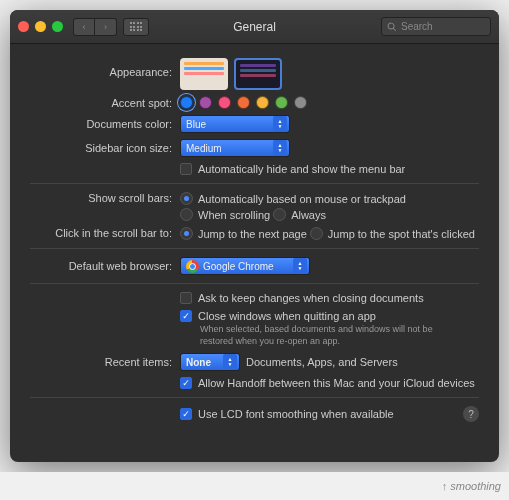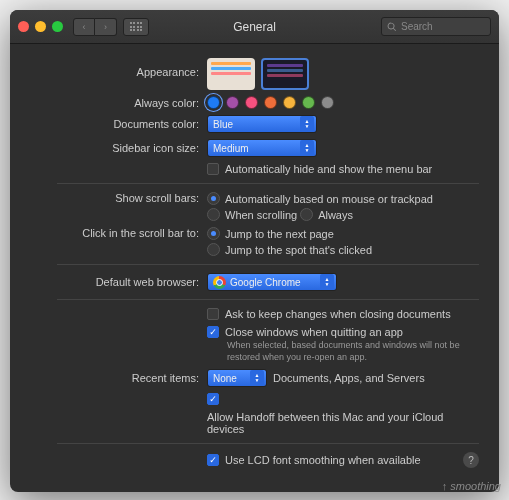--- a/index.html
+++ b/index.html
@@ -13,38 +13,38 @@
 .navbtn { width: 22px; height: 18px; background: #4a4a4a; border: 1px solid #222; display: flex; align-items: center; justify-content: center; color: #888; font-size: 9px; }
 .navbtn:first-child { border-radius: 3px 0 0 3px; }
 .navbtn:last-child { border-radius: 0 3px 3px 0; border-left: none; }
 .gridbtn { width: 26px; height: 18px; background: #4a4a4a; border: 1px solid #222; border-radius: 3px; margin-left: 6px; display: flex; align-items: center; justify-content: center; }
 .dots { display: grid; grid-template-columns: repeat(4,2px); grid-template-rows: repeat(3,2px); gap: 1.5px; }
 .dots span { background: #aaa; border-radius: 50%; }
 .title { position: absolute; left: 50%; transform: translateX(-50%); color: #ddd; font-size: 12px; }
 .search { margin-left: auto; width: 110px; height: 19px; background: #404040; border: 1px solid #222; border-radius: 3px; display: flex; align-items: center; padding: 0 5px; gap: 4px; }
 .search svg { width: 10px; height: 10px; fill: #888; }
 .search span { color: #888; font-size: 10px; }
-.content { padding: 14px 20px 18px; margin-left: 27px; }
+.content { padding: 14px 20px 34px; }
 .row { display: flex; align-items: center; margin-bottom: 6px; }
 .rowtop { align-items: flex-start; }
 .lbl { width: 150px; text-align: right; padding-right: 8px; font-size: 11px; color: #ccc; }
 .val { flex: 1; display: flex; align-items: center; gap: 6px; flex-wrap: wrap; }
 .thumbs { display: flex; gap: 6px; }
 .thumb { width: 48px; height: 32px; border-radius: 4px; padding: 4px; display: flex; flex-direction: column; gap: 2px; }
 .thumb.light { background: #e8e0d5; }
 .thumb.dark { background: #1a1a28; border: 2px solid #4a7fd6; }
 .tbar { height: 3px; border-radius: 1px; }
 .light .tbar { background: #ffa94d; } .light .tbar:nth-child(2){background:#4dabf7}.light .tbar:nth-child(3){background:#ff8787}
 .dark .tbar { background: #5c3a8e; } .dark .tbar:nth-child(2){background:#3a5c8e}.dark .tbar:nth-child(3){background:#8e3a5c}
 .sw { width: 13px; height: 13px; border-radius: 50%; border: 1px solid rgba(0,0,0,.5); }
 .sel { width: 110px; height: 18px; background: linear-gradient(#5a5a5a,#474747); border: 1px solid #222; border-radius: 3px; display: flex; align-items: center; padding: 0 5px; position: relative; color: #eee; font-size: 10px; text-align: right; }
 .sel.blue { background: linear-gradient(#4a8cff,#2968e0); }
 .sel .arr { position: absolute; right: 2px; width: 14px; height: 16px; background: #2968e0; border-radius: 2px; display: flex; flex-direction: column; align-items: center; justify-content: center; font-size: 5px; line-height: 5px; color: #fff; }
 .sel:not(.blue) .arr { background: #555; }
-.sel.sm { width: 60px; }
+.sel.sm { width: 60px; font-weight: bold; }
 .cb { width: 12px; height: 12px; border: 1px solid #555; border-radius: 2px; background: #3a3a3a; flex-shrink: 0; }
 .cb.on { background: #2968e0; border-color: #2968e0; display: flex; align-items: center; justify-content: center; }
 .cb.on::after { content: "✓"; color: #fff; font-size: 9px; }
 .rd { width: 13px; height: 13px; border-radius: 50%; border: 1px solid #555; background: #3a3a3a; flex-shrink: 0; display: flex; align-items: center; justify-content: center; }
 .rd.on::after { content: ""; width: 5px; height: 5px; border-radius: 50%; background: #4a8cff; }
 .txt { font-size: 11px; color: #ccc; }
 .sub { font-size: 9px; color: #999; margin-left: 20px; line-height: 1.3; max-width: 260px; }
 .hr { border: none; border-top: 1px solid #444; margin: 8px 0; }
 .chromeico { width: 13px; height: 13px; border-radius: 50%; background: conic-gradient(#ea4335 0 120deg,#34a853 120deg 240deg,#fbbc05 240deg 360deg); position: relative; flex-shrink: 0; }
 .chromeico::after { content:""; position:absolute; inset:3px; background:#4285f4; border:1.5px solid #fff; border-radius:50%; }
@@ -107,21 +107,21 @@
           <div class="thumb dark">
               <div class="tbar"></div>
               <div class="tbar"></div>
               <div class="tbar"></div>
             </div>
         </div>
       </div>
     </div>
 
     <div class="row">
-      <div class="lbl">Always color:</div>
+      <div class="lbl">Accent spot:</div>
       <div class="val" id="accent-colors">
           <div class="sw" style="background: rgb(30, 123, 245); box-shadow: rgb(46, 46, 46) 0px 0px 0px 2px, rgb(106, 160, 255) 0px 0px 0px 3px;"></div>
           <div class="sw" style="background: rgb(165, 80, 167);"></div>
           <div class="sw" style="background: rgb(247, 81, 127);"></div>
           <div class="sw" style="background: rgb(239, 110, 58);"></div>
           <div class="sw" style="background: rgb(247, 180, 61);"></div>
           <div class="sw" style="background: rgb(102, 184, 78);"></div>
           <div class="sw" style="background: rgb(140, 140, 140);"></div>
         </div>
     </div>

